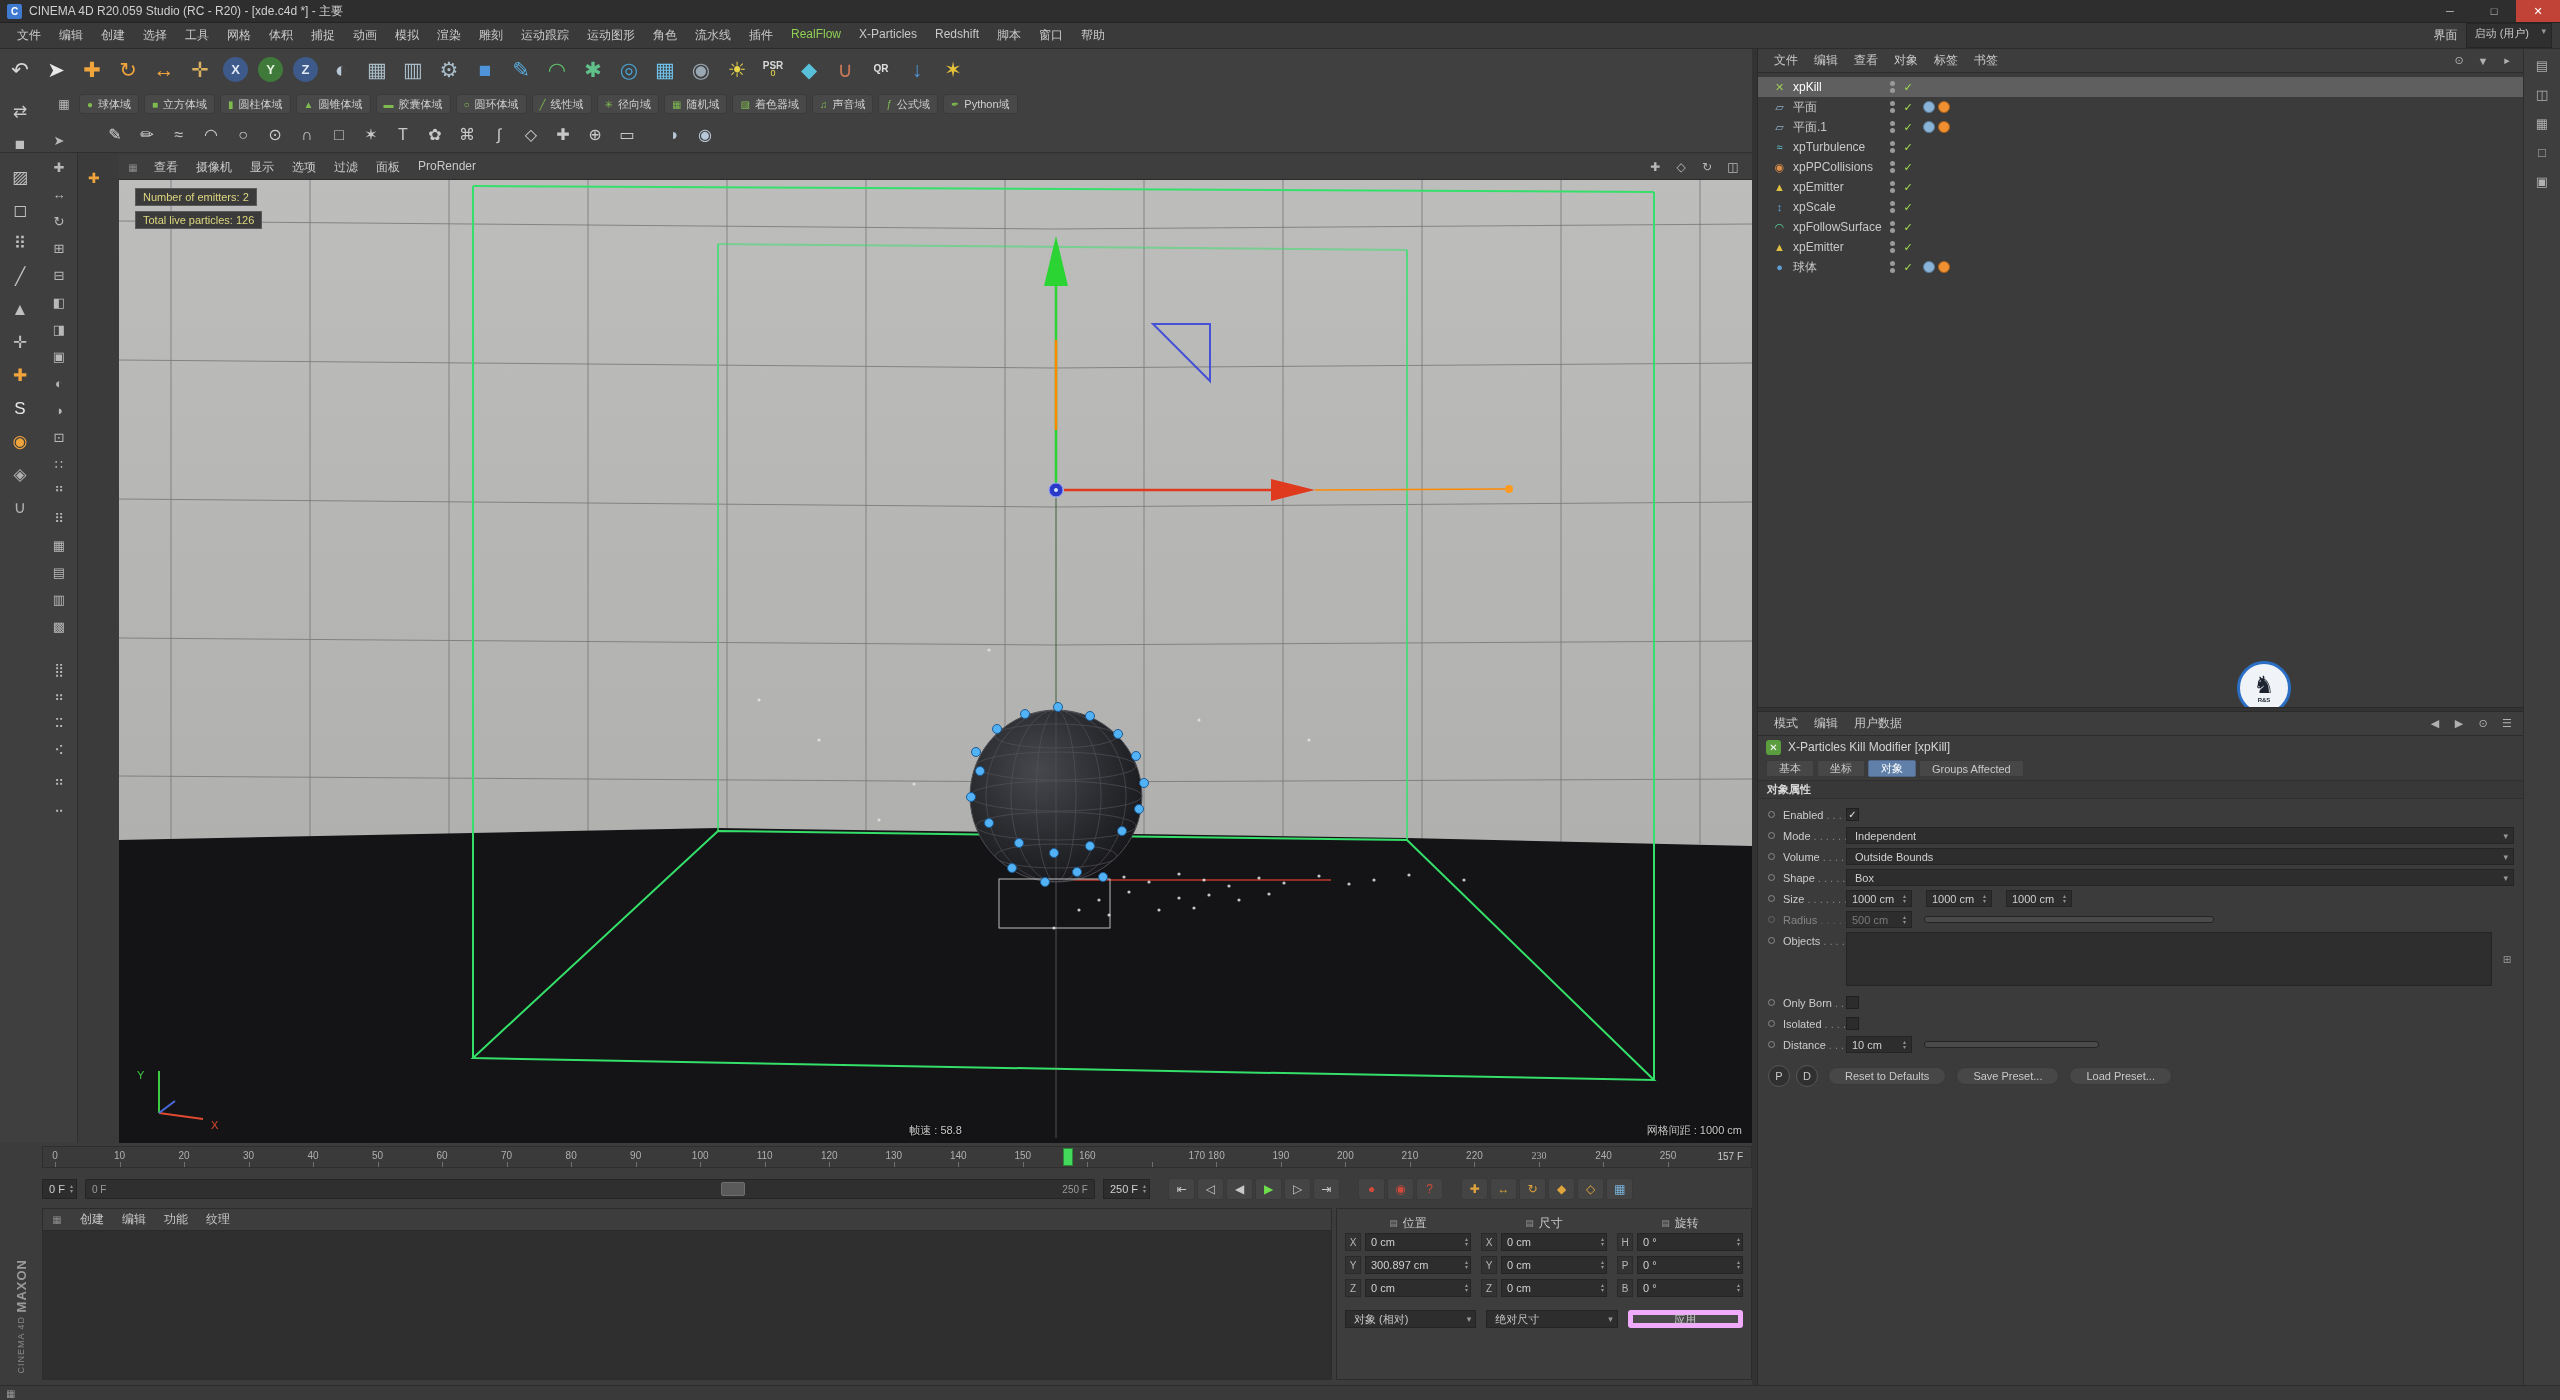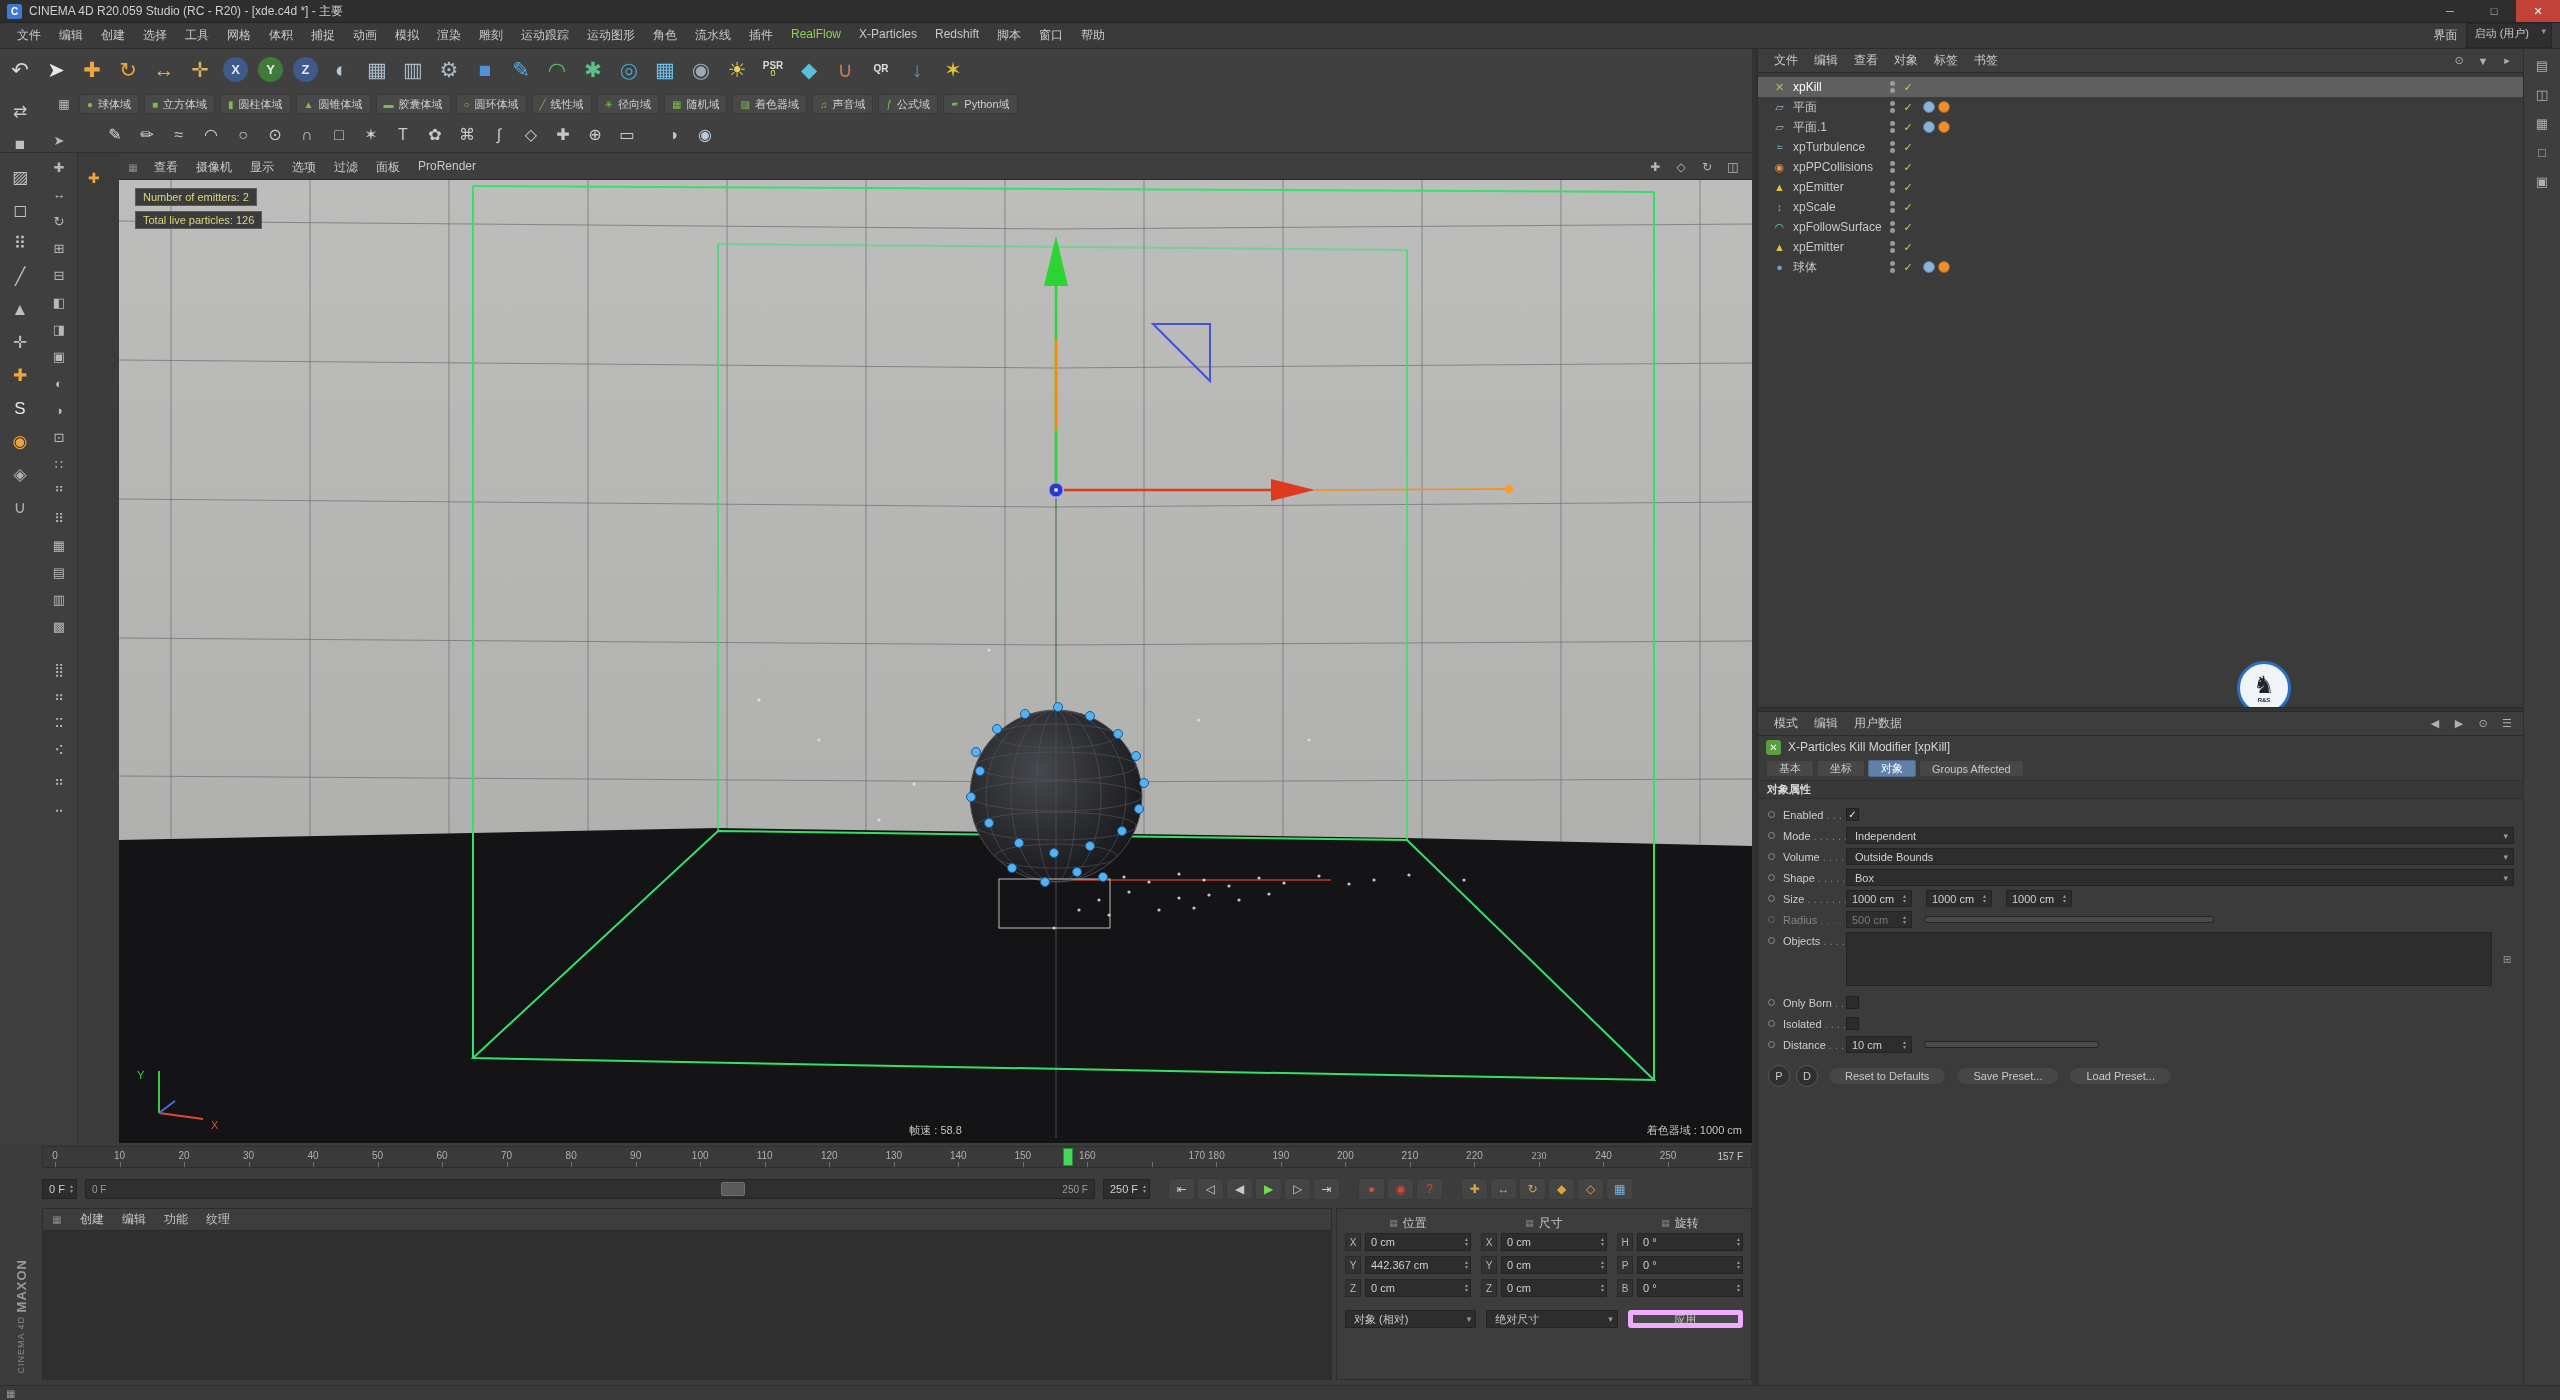--- a/index.html
+++ b/index.html
@@ -714,21 +714,21 @@
 
     <svg id="miniaxis">
       <line x1="26" y1="56" x2="26" y2="14" stroke="#3ecb43" stroke-width="2"></line>
       <line x1="26" y1="56" x2="70" y2="62" stroke="#e04a30" stroke-width="2"></line>
       <line x1="26" y1="56" x2="42" y2="44" stroke="#4a6ae0" stroke-width="2"></line>
     </svg>
     <span class="axY" style="position:absolute;left:18px;bottom:62px;color:#3ecb43;font-size:11px;">Y</span>
     <span class="axX" style="position:absolute;left:92px;bottom:12px;color:#e04a30;font-size:11px;">X</span>
 
     <div id="fpslabel">帧速 : 58.8</div>
-    <div id="gridlabel">着色器域 : 1000 cm</div>
+    <div id="gridlabel">网格间距 : 1000 cm</div>
   </div>
 </div>
 
 <div id="ruler">
   <div id="rulerticks">
       <div class="rtick" style="left: 12px;">0</div>
       <div class="rtickmark" style="left: 12px;"></div>
       <div class="rtick" style="left: 76.52px;">10</div>
       <div class="rtickmark" style="left: 76.52px;"></div>
       <div class="rtick" style="left: 141.04px;">20</div>
@@ -857,21 +857,21 @@
             <span class="v">0 cm</span>
             <span class="stp">
               <i>▴</i>
               <i>▾</i>
             </span>
           </div>
         </div>
         <div class="crow">
           <div class="axchip">Y</div>
           <div class="cfield">
-            <span class="v">442.367 cm</span>
+            <span class="v">300.897 cm</span>
             <span class="stp">
               <i>▴</i>
               <i>▾</i>
             </span>
           </div>
         </div>
         <div class="crow">
           <div class="axchip">Z</div>
           <div class="cfield">
             <span class="v">0 cm</span>

